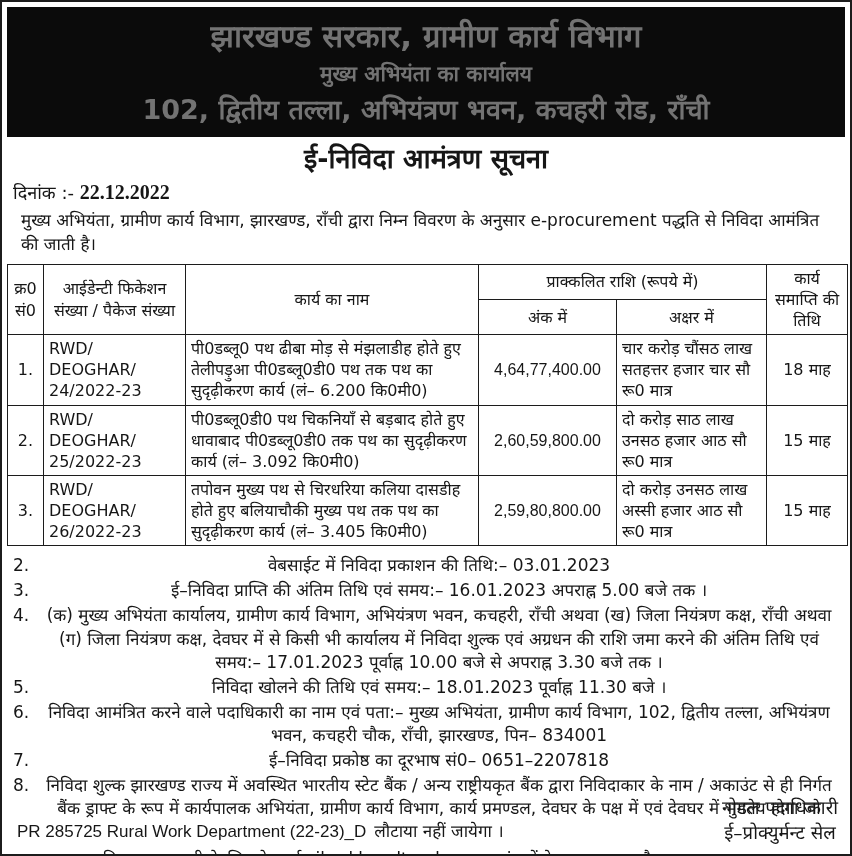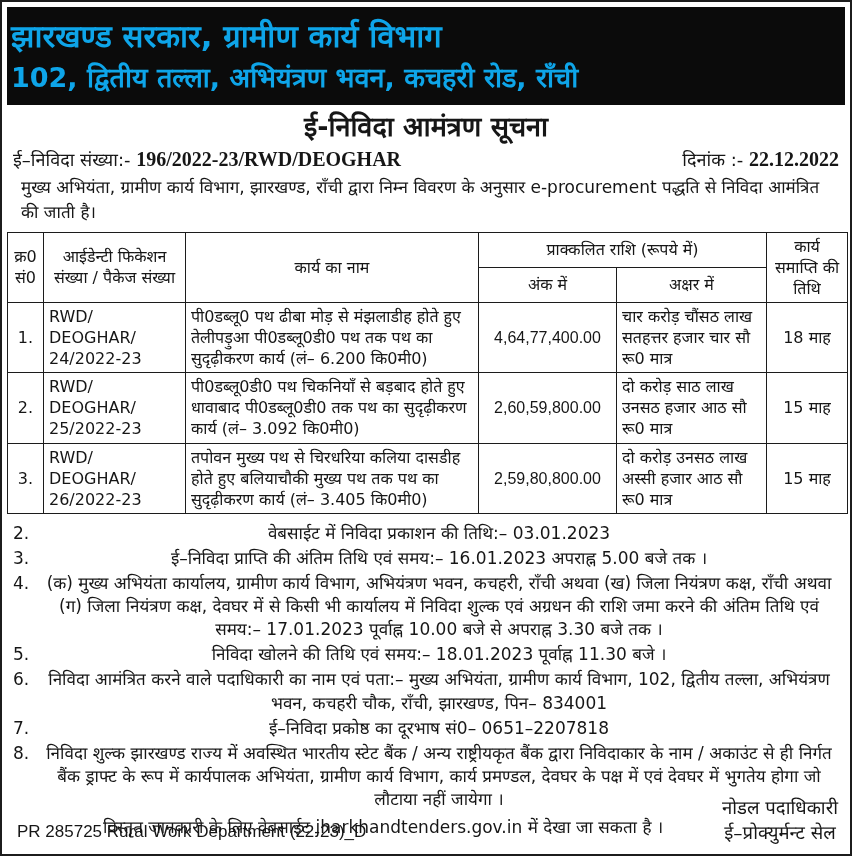--- a/index.html
+++ b/index.html
@@ -11,21 +11,22 @@
     border:2px solid #1c1c1c;
     box-sizing:border-box;
     font-family:"DejaVu Sans",sans-serif;
     color:#161616;
     overflow:hidden;
   }
   .inner{padding:5px 5px 0 5px;}
   
   .banner{
     background:#0b0b0b;
-    color:#0ea5e9;
+    color:#737373;
+    text-align:center;
     padding:10px 4px 10px 4px;
   }
   .banner .l1{font-size:31px;font-weight:700;line-height:1.25;}
   .banner .l2{font-size:21px;font-weight:700;line-height:1.35;margin-top:4px;}
   .banner .l3{font-size:27px;font-weight:700;line-height:1.3;margin-top:4px;}
   
   .doc-title{
     text-align:center;
     font-size:27px;
     font-weight:700;
@@ -110,30 +111,27 @@
   }
 </style>
 </head>
 <body>
 
 <div class="page">
   <div class="inner">
 
     <div class="banner">
       <div class="l1">झारखण्ड सरकार, ग्रामीण कार्य विभाग</div>
+      <div class="l2">मुख्य अभियंता का कार्यालय</div>
       <div class="l3">102, द्वितीय तल्ला, अभियंत्रण भवन, कचहरी रोड, राँची</div>
     </div>
 
     <div class="doc-title">ई-निविदा आमंत्रण सूचना</div>
 
     <div class="meta-line">
-      <div>
-        <span class="lbl">ई–निविदा संख्या:-</span>
-        <span class="val">196/2022-23/RWD/DEOGHAR</span>
-      </div>
       <div>
         <span class="lbl">दिनांक :-</span>
         <span class="val">22.12.2022</span>
       </div>
     </div>
 
     <div class="intro">मुख्य अभियंता, ग्रामीण कार्य विभाग, झारखण्ड, राँची द्वारा निम्न विवरण के अनुसार e-procurement पद्धति से निविदा आमंत्रित की जाती है।</div>
 
     <table class="tender">
       <colgroup>

